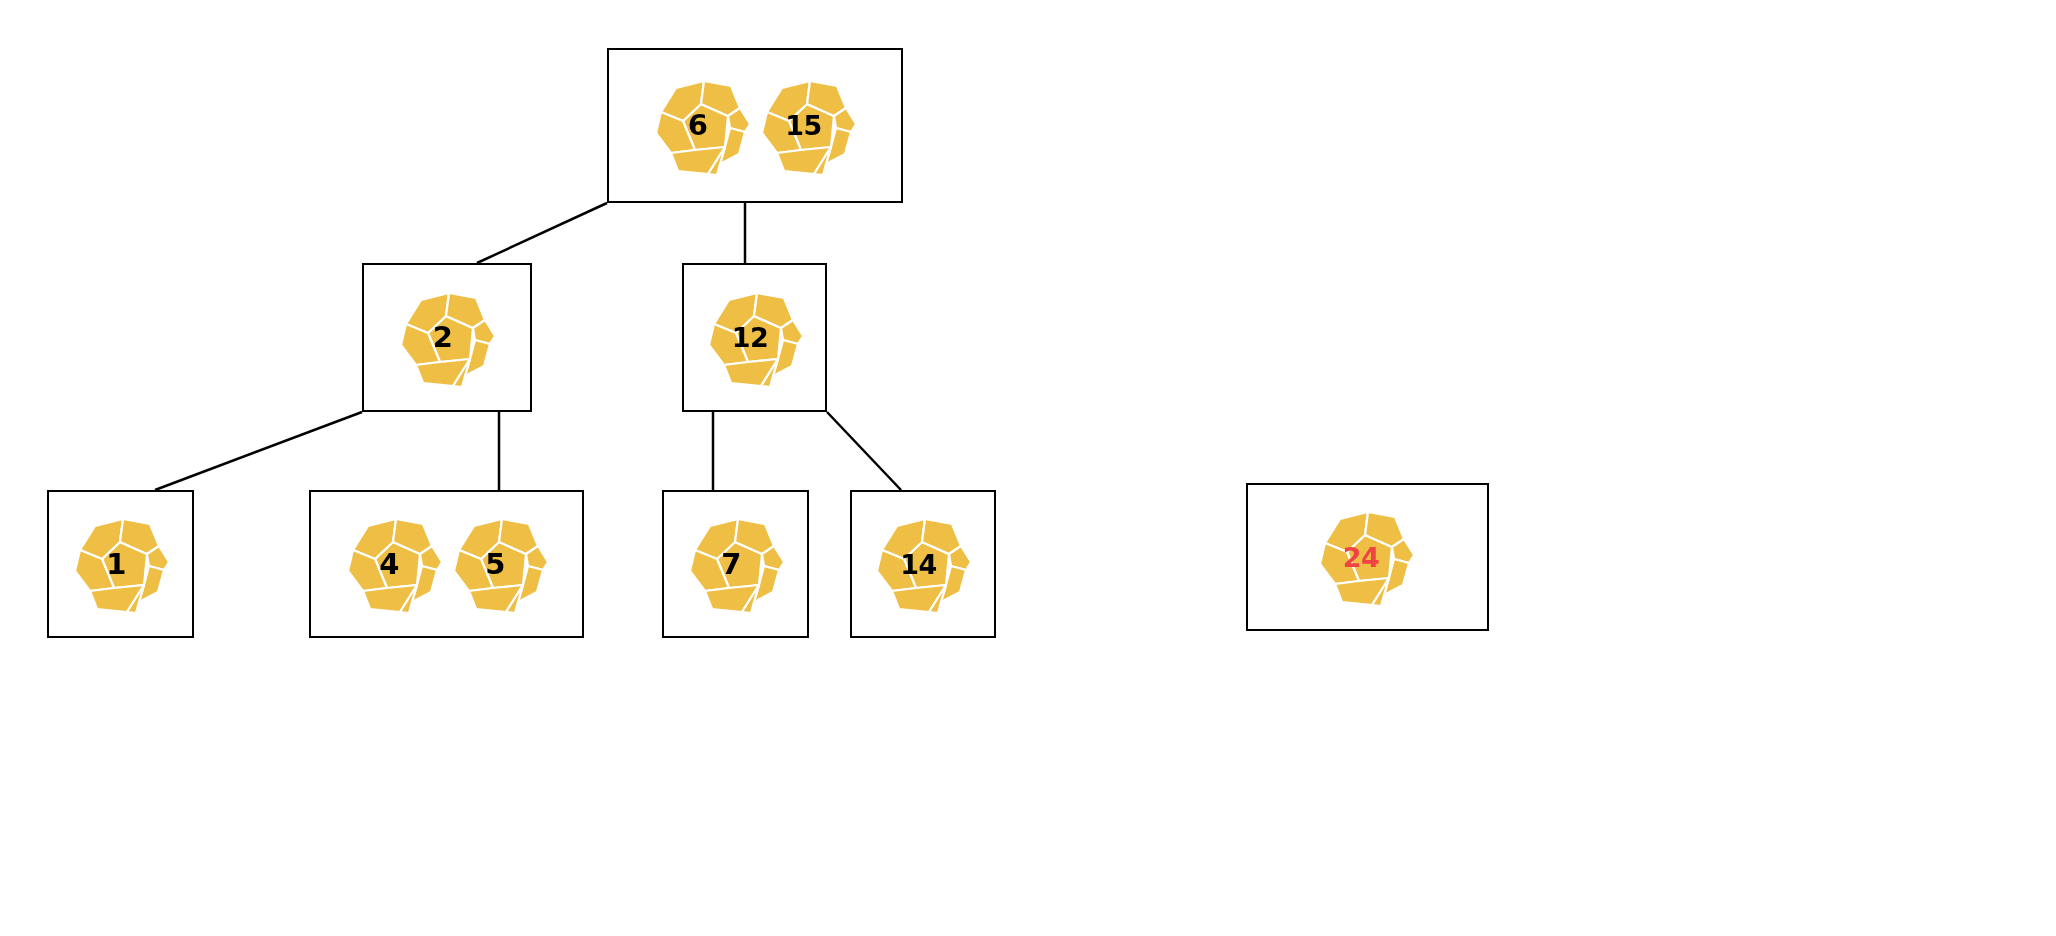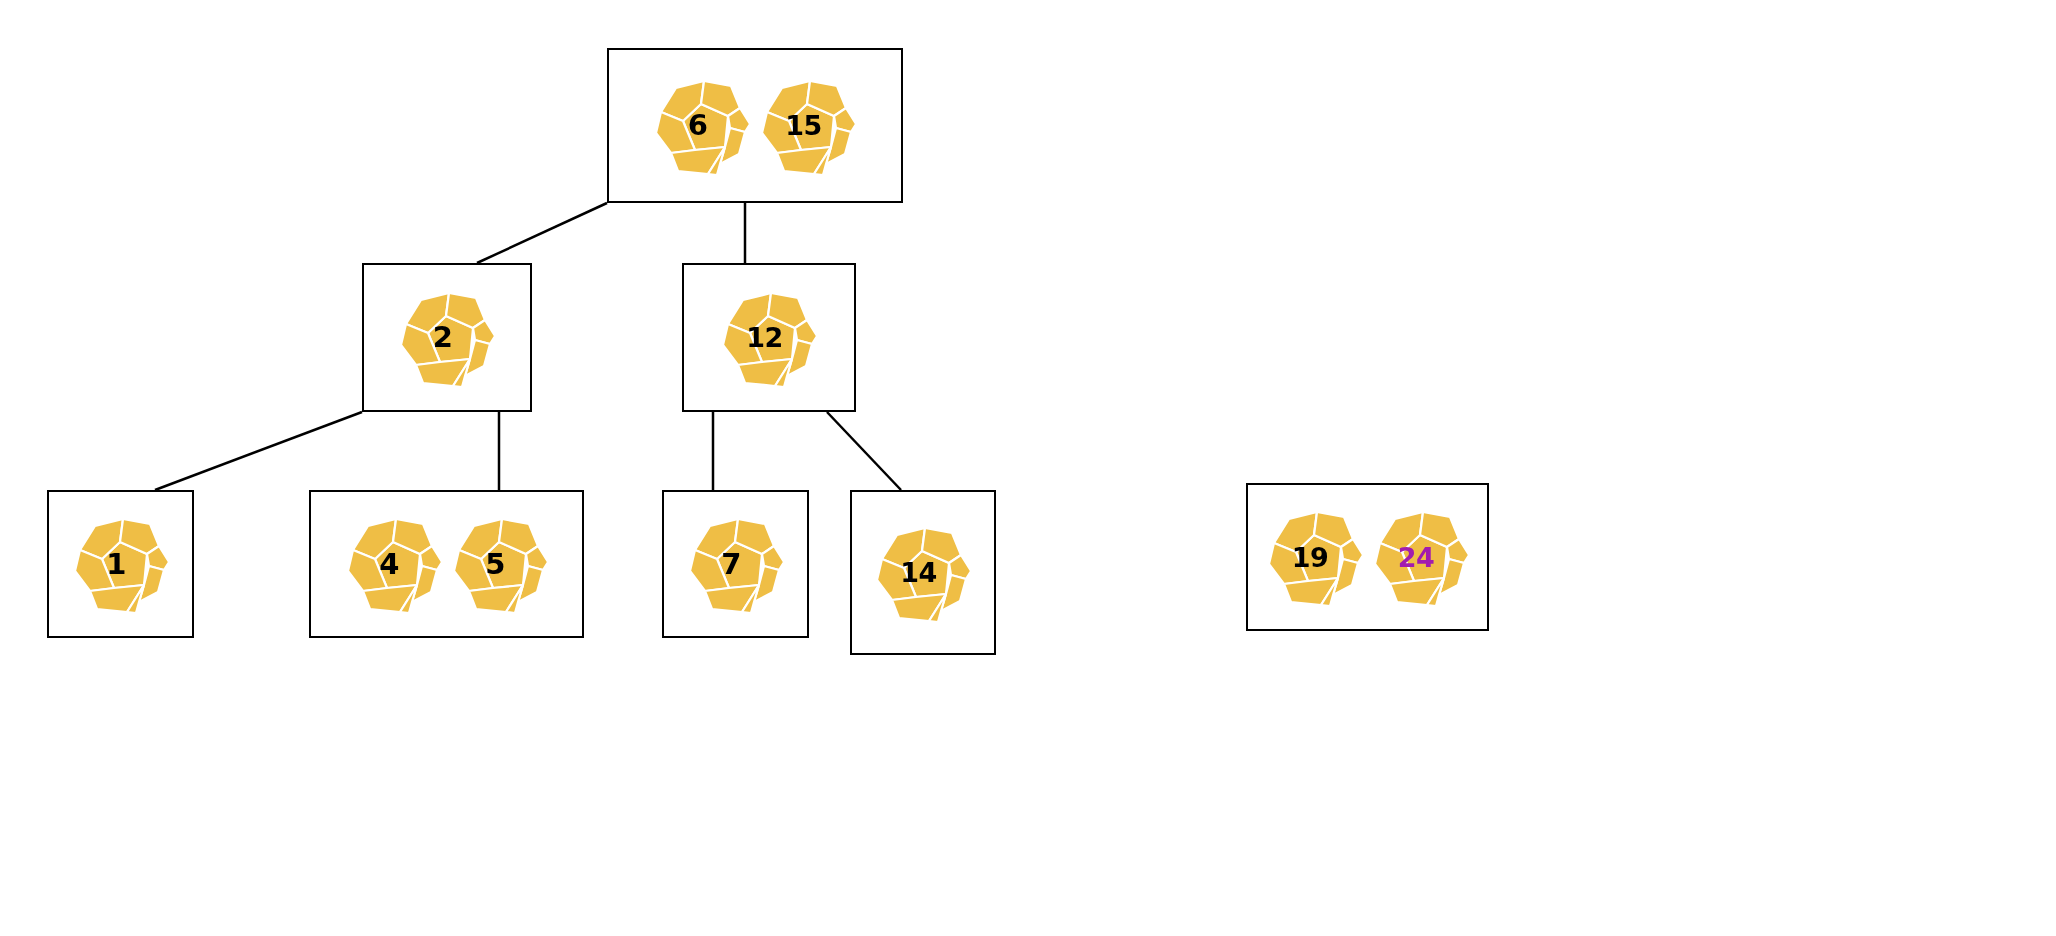--- a/index.html
+++ b/index.html
@@ -147,21 +147,21 @@
         <polygon class="f" points="81,45 93,37 103,53 98,61 83,57" fill="#EFBE45" stroke="#ffffff" stroke-width="2.2" stroke-linejoin="round"></polygon>
 
         <polygon class="f" points="78,76 83,57 98,61 92,83 73,93" fill="#EFBE45" stroke="#ffffff" stroke-width="2.2" stroke-linejoin="round"></polygon>
 
         <polygon class="f" points="61,103 78,76 73,93 70,104" fill="#EFBE45" stroke="#ffffff" stroke-width="2.2" stroke-linejoin="round"></polygon>
       </g>
     </svg>
     <span class="ball-label" style="color: rgb(0, 0, 0);">2</span>
   </span>
 </div>
-      <div class="tree-node" style="left: 682px; top: 263px; width: 174px; height: 149px; border-color: rgb(0, 0, 0);">
+      <div class="tree-node" style="left: 682px; top: 263px; width: 145px; height: 149px; border-color: rgb(0, 0, 0);">
   <span class="ball" style="margin-left: 0px; margin-right: 0px;">
     <svg width="110" height="110" viewBox="0 0 110 110" xmlns="http://www.w3.org/2000/svg">
       <g class="ball-faces">
 
         <polygon class="f" points="54,33 81,45 78,76 48,79 36,50" fill="#EFBE45" stroke="#ffffff" stroke-width="2.2" stroke-linejoin="round"></polygon>
 
         <polygon class="f" points="54,33 36,50 14,41 29,17 57,10" fill="#EFBE45" stroke="#ffffff" stroke-width="2.2" stroke-linejoin="round"></polygon>
 
         <polygon class="f" points="54,33 57,10 84,15 93,37 81,45" fill="#EFBE45" stroke="#ffffff" stroke-width="2.2" stroke-linejoin="round"></polygon>
 
@@ -271,21 +271,21 @@
         <polygon class="f" points="81,45 93,37 103,53 98,61 83,57" fill="#EFBE45" stroke="#ffffff" stroke-width="2.2" stroke-linejoin="round"></polygon>
 
         <polygon class="f" points="78,76 83,57 98,61 92,83 73,93" fill="#EFBE45" stroke="#ffffff" stroke-width="2.2" stroke-linejoin="round"></polygon>
 
         <polygon class="f" points="61,103 78,76 73,93 70,104" fill="#EFBE45" stroke="#ffffff" stroke-width="2.2" stroke-linejoin="round"></polygon>
       </g>
     </svg>
     <span class="ball-label" style="color: rgb(0, 0, 0);">7</span>
   </span>
 </div>
-      <div class="tree-node" style="left: 850px; top: 490px; width: 146px; height: 165px; border-color: rgb(0, 0, 0);">
+      <div class="tree-node" style="left: 850px; top: 490px; width: 146px; height: 148px; border-color: rgb(0, 0, 0);">
   <span class="ball" style="margin-left: 0px; margin-right: 0px;">
     <svg width="110" height="110" viewBox="0 0 110 110" xmlns="http://www.w3.org/2000/svg">
       <g class="ball-faces">
 
         <polygon class="f" points="54,33 81,45 78,76 48,79 36,50" fill="#EFBE45" stroke="#ffffff" stroke-width="2.2" stroke-linejoin="round"></polygon>
 
         <polygon class="f" points="54,33 36,50 14,41 29,17 57,10" fill="#EFBE45" stroke="#ffffff" stroke-width="2.2" stroke-linejoin="round"></polygon>
 
         <polygon class="f" points="54,33 57,10 84,15 93,37 81,45" fill="#EFBE45" stroke="#ffffff" stroke-width="2.2" stroke-linejoin="round"></polygon>
 
@@ -297,43 +297,20 @@
 
         <polygon class="f" points="78,76 83,57 98,61 92,83 73,93" fill="#EFBE45" stroke="#ffffff" stroke-width="2.2" stroke-linejoin="round"></polygon>
 
         <polygon class="f" points="61,103 78,76 73,93 70,104" fill="#EFBE45" stroke="#ffffff" stroke-width="2.2" stroke-linejoin="round"></polygon>
       </g>
     </svg>
     <span class="ball-label" style="color: rgb(0, 0, 0); font-size: 27px;">14</span>
   </span>
 </div>
       <div class="tree-node" style="left: 1246px; top: 483px; width: 243px; height: 148px; border-color: rgb(0, 0, 0);">
-  <span class="ball" style="margin-left: 0px; margin-right: 0px;">
-    <svg width="110" height="110" viewBox="0 0 110 110" xmlns="http://www.w3.org/2000/svg">
-      <g class="ball-faces">
-
-        <polygon class="f" points="54,33 81,45 78,76 48,79 36,50" fill="#EFBE45" stroke="#ffffff" stroke-width="2.2" stroke-linejoin="round"></polygon>
-
-        <polygon class="f" points="54,33 36,50 14,41 29,17 57,10" fill="#EFBE45" stroke="#ffffff" stroke-width="2.2" stroke-linejoin="round"></polygon>
-
-        <polygon class="f" points="54,33 57,10 84,15 93,37 81,45" fill="#EFBE45" stroke="#ffffff" stroke-width="2.2" stroke-linejoin="round"></polygon>
-
-        <polygon class="f" points="36,50 14,41 9,62 24,82 48,79" fill="#EFBE45" stroke="#ffffff" stroke-width="2.2" stroke-linejoin="round"></polygon>
-
-        <polygon class="f" points="48,79 24,82 31,100 61,103 78,76" fill="#EFBE45" stroke="#ffffff" stroke-width="2.2" stroke-linejoin="round"></polygon>
-
-        <polygon class="f" points="81,45 93,37 103,53 98,61 83,57" fill="#EFBE45" stroke="#ffffff" stroke-width="2.2" stroke-linejoin="round"></polygon>
-
-        <polygon class="f" points="78,76 83,57 98,61 92,83 73,93" fill="#EFBE45" stroke="#ffffff" stroke-width="2.2" stroke-linejoin="round"></polygon>
-
-        <polygon class="f" points="61,103 78,76 73,93 70,104" fill="#EFBE45" stroke="#ffffff" stroke-width="2.2" stroke-linejoin="round"></polygon>
-      </g>
-    </svg>
-    <span class="ball-label" style="color: rgb(0, 0, 0); font-size: 27px;">19</span>
-  </span>
 
   <span class="ball" style="margin-left: -4px; margin-right: 0px;">
     <svg width="110" height="110" viewBox="0 0 110 110" xmlns="http://www.w3.org/2000/svg">
       <g class="ball-faces">
 
         <polygon class="f" points="54,33 81,45 78,76 48,79 36,50" fill="#EFBE45" stroke="#ffffff" stroke-width="2.2" stroke-linejoin="round"></polygon>
 
         <polygon class="f" points="54,33 36,50 14,41 29,17 57,10" fill="#EFBE45" stroke="#ffffff" stroke-width="2.2" stroke-linejoin="round"></polygon>
 
         <polygon class="f" points="54,33 57,10 84,15 93,37 81,45" fill="#EFBE45" stroke="#ffffff" stroke-width="2.2" stroke-linejoin="round"></polygon>
@@ -342,18 +319,18 @@
 
         <polygon class="f" points="48,79 24,82 31,100 61,103 78,76" fill="#EFBE45" stroke="#ffffff" stroke-width="2.2" stroke-linejoin="round"></polygon>
 
         <polygon class="f" points="81,45 93,37 103,53 98,61 83,57" fill="#EFBE45" stroke="#ffffff" stroke-width="2.2" stroke-linejoin="round"></polygon>
 
         <polygon class="f" points="78,76 83,57 98,61 92,83 73,93" fill="#EFBE45" stroke="#ffffff" stroke-width="2.2" stroke-linejoin="round"></polygon>
 
         <polygon class="f" points="61,103 78,76 73,93 70,104" fill="#EFBE45" stroke="#ffffff" stroke-width="2.2" stroke-linejoin="round"></polygon>
       </g>
     </svg>
-    <span class="ball-label" style="color: #a21caf; font-size: 27px;">24</span>
+    <span class="ball-label" style="color: #ef4444; font-size: 27px;">24</span>
   </span>
 </div>
     </div>
 
 </div>
 
 </body></html>

